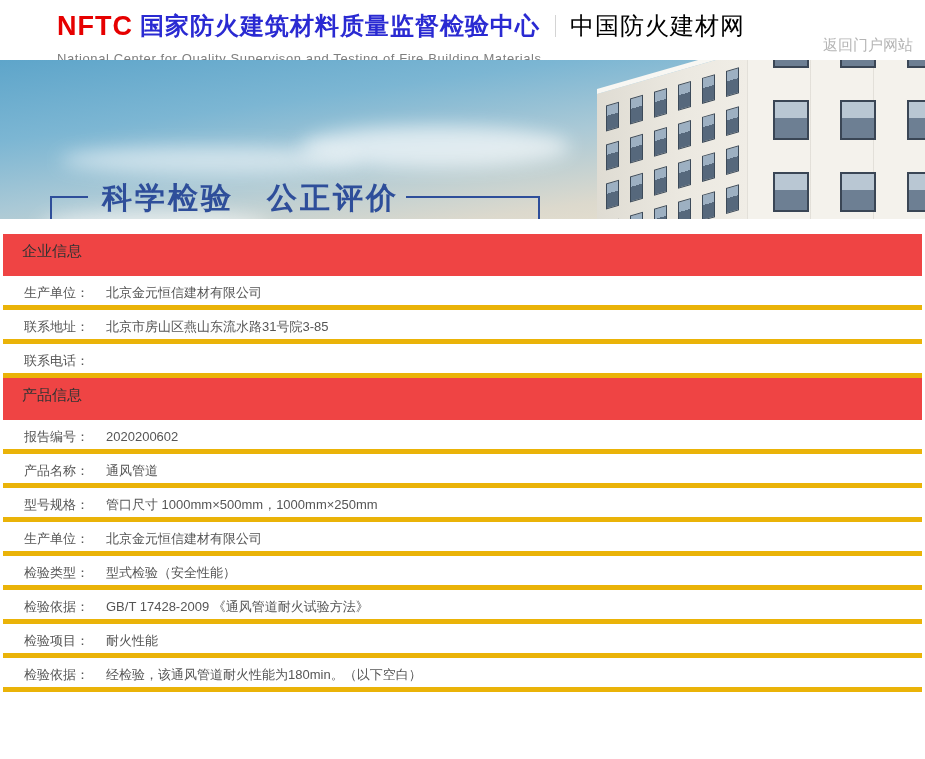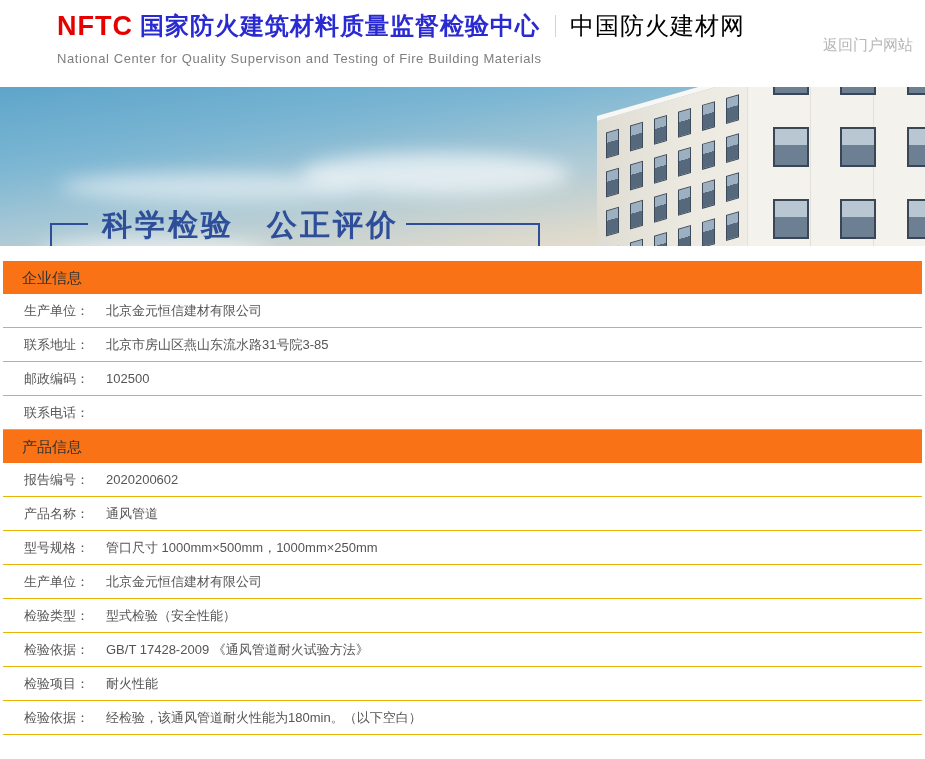--- a/index.html
+++ b/index.html
@@ -1,20 +1,20 @@
 <!DOCTYPE html>
 <html><head>
 <meta charset="utf-8">
 <style>
   * { margin:0; padding:0; box-sizing:border-box; }
   html,body { width:925px; height:759px; background:#fff; overflow:hidden;
               font-family:"Liberation Sans","DejaVu Sans",sans-serif; }
 
   
-  .header { position:relative; height:87px; background:#fff; padding:10px 0 0 57px; }
+  .header { position:relative; height:60px; background:#fff; padding:10px 0 0 57px; }
   .brand-row { display:flex; align-items:center; height:32px; }
   .logo { font-size:27px; font-weight:800; color:#e60000; letter-spacing:1px; }
   .org-zh { font-size:24px; font-weight:bold; color:#2a2ad2; margin-left:7px; letter-spacing:1px; }
   .title-divider { width:1px; height:22px; background:#d4d4d4; margin:0 14px 0 15px; }
   .site-name { font-size:24px; color:#000000; letter-spacing:1px; }
   .org-en { margin-top:9px; font-size:13px; color:#7e7e7e; letter-spacing:0.6px; }
   .return-link { position:absolute; right:12px; top:36px; font-size:15px; color:#b5b5b5;
                  text-decoration:none; cursor:pointer; }
 
   
@@ -46,24 +46,24 @@
   .slogan-1 { left:102px; top:118px; }
   .slogan-2 { left:248px; top:176px; }
   .frame-seg { position:absolute; background:#2e4e9a; }
   .seg-tl-h { left:50px;  top:136px; width:38px;  height:2px; }
   .seg-l-v  { left:50px;  top:136px; width:2px;   height:62px; }
   .seg-tr-h { left:406px; top:136px; width:134px; height:2px; }
   .seg-r-v  { left:538px; top:136px; width:2px;   height:62px; }
 
   
   .info { margin:0 3px; }
-  .section-bar { height:33px; line-height:33px; background:#f97316; color:#333;
+  .section-bar { height:42px; line-height:33px; background:#ef4444; color:#333;
                  font-size:15px; padding-left:19px; }
   .section-bar.first { margin-top:15px; }
-  .info-row { height:34px; line-height:34px; border-bottom:1px solid #eab308;
+  .info-row { height:34px; line-height:34px; border-bottom:5px solid #eab308;
               padding-left:21px; font-size:13px; color:#555; display:flex; background:#fff; }
   .info-row .label { min-width:82px; }
   .info-row .value { color:#555; }
 </style>
 </head>
 <body>
 
 <div class="header">
   <div class="brand-row">
     <span class="logo">NFTC</span>
@@ -138,24 +138,20 @@
 
   <div class="info-row">
     <span class="label">生产单位：</span>
     <span class="value">北京金元恒信建材有限公司</span>
   </div>
   <div class="info-row">
     <span class="label">联系地址：</span>
     <span class="value">北京市房山区燕山东流水路31号院3-85</span>
   </div>
   <div class="info-row">
-    <span class="label">邮政编码：</span>
-    <span class="value">102500</span>
-  </div>
-  <div class="info-row">
     <span class="label">联系电话：</span>
     <span class="value"></span>
   </div>
 
   <div class="section-bar">产品信息</div>
 
   <div class="info-row">
     <span class="label">报告编号：</span>
     <span class="value">2020200602</span>
   </div>

